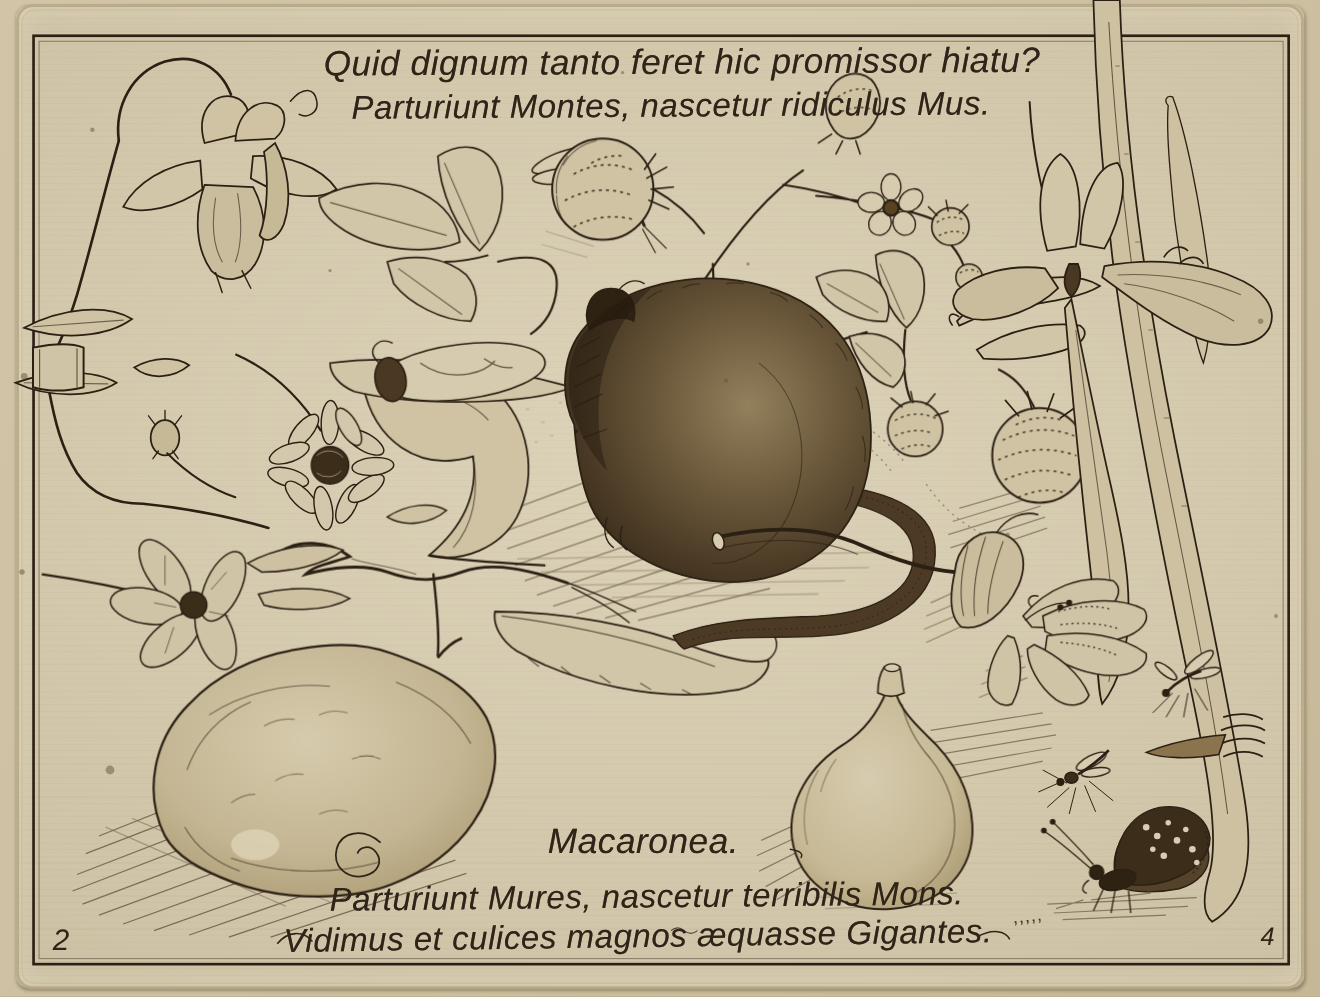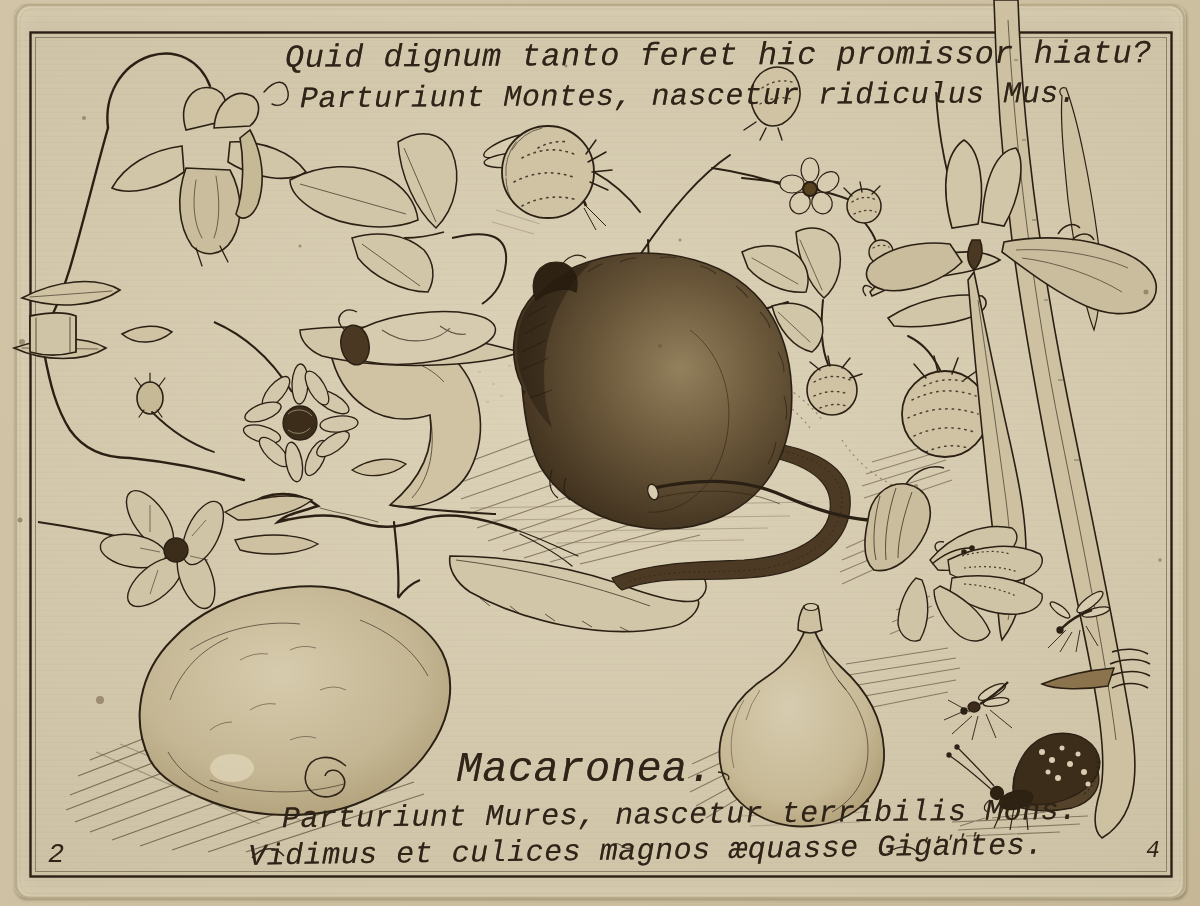--- a/index.html
+++ b/index.html
@@ -1,37 +1,37 @@
 <!DOCTYPE html>
 <html><head>
 <meta charset="utf-8">
 <style>
   html,body{margin:0;padding:0;background:#b8ab8d;}
   .stage{
     position:relative;width:1200px;height:906px;overflow:hidden;
     background:linear-gradient(135deg,#d2c5a7 0%,#cfc2a4 40%,#c6b897 100%);
-    font-family:Liberation Mono, monospace;
+    font-family:Liberation Sans, sans-serif;
   }
   .plate{
     position:absolute;left:14px;top:4px;width:1172px;height:894px;border-radius:12px;
     background:
       radial-gradient(ellipse 120% 100% at 50% 45%, rgba(255,250,230,.20) 0%, rgba(120,100,60,.10) 78%, rgba(90,70,40,.22) 100%),
       repeating-linear-gradient(180deg, rgba(110,92,60,.045) 0px, rgba(110,92,60,.045) 1px, rgba(0,0,0,0) 1px, rgba(0,0,0,0) 6px),
       #d4c9ad;
     box-shadow: inset 0 0 2px rgba(60,45,20,.5), inset 0 0 26px rgba(255,248,225,.35), 1px 2px 3px rgba(60,48,25,.35);
   }
   svg.art{position:absolute;left:0;top:0;width:1200px;height:906px;}
   .txt{
     position:absolute;color:#2f2418;font-style:italic;text-align:center;
     white-space:nowrap;text-shadow:0 0 .5px rgba(47,36,24,.55);
     letter-spacing:.5px;
   }
   .t1{left:285px;top:38px;width:670px;font-size:32px;transform:rotate(-.3deg);}
   .t2{left:300px;top:80px;width:620px;font-size:30px;transform:rotate(-.4deg);}
-  .t3{left:440px;top:746px;width:290px;font-size:42px;}
+  .t3{left:440px;top:746px;width:290px;font-size:32px;}
   .t4{left:282px;top:799px;width:612px;font-size:30px;transform:rotate(-.6deg);}
   .t5{left:248px;top:835px;width:664px;font-size:30px;transform:rotate(-.8deg);}
   .num{position:absolute;color:#2f2418;font-style:italic;}
   .n2{left:48px;top:840px;font-size:27px;}
   .n4{left:1146px;top:838px;font-size:23px;}
   .tally{position:absolute;left:922px;top:833px;font-size:17px;color:#3a2d1c;letter-spacing:2px;transform:rotate(-6deg);}
 </style>
 </head>
 <body>
 

